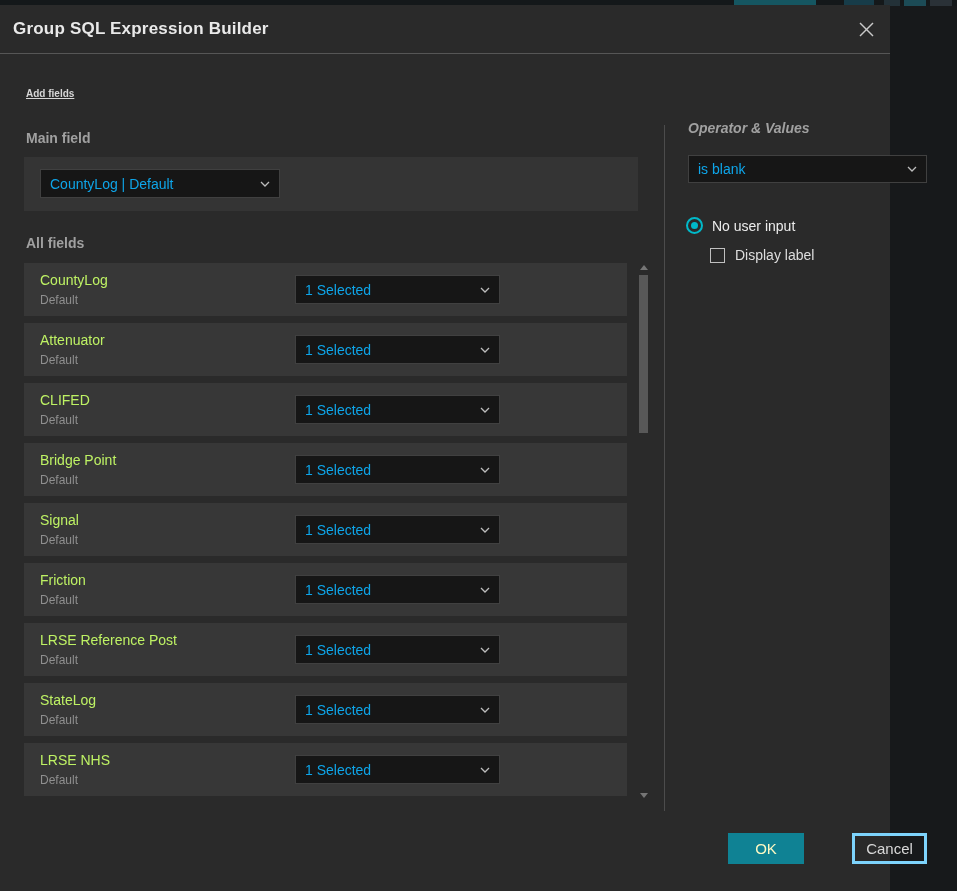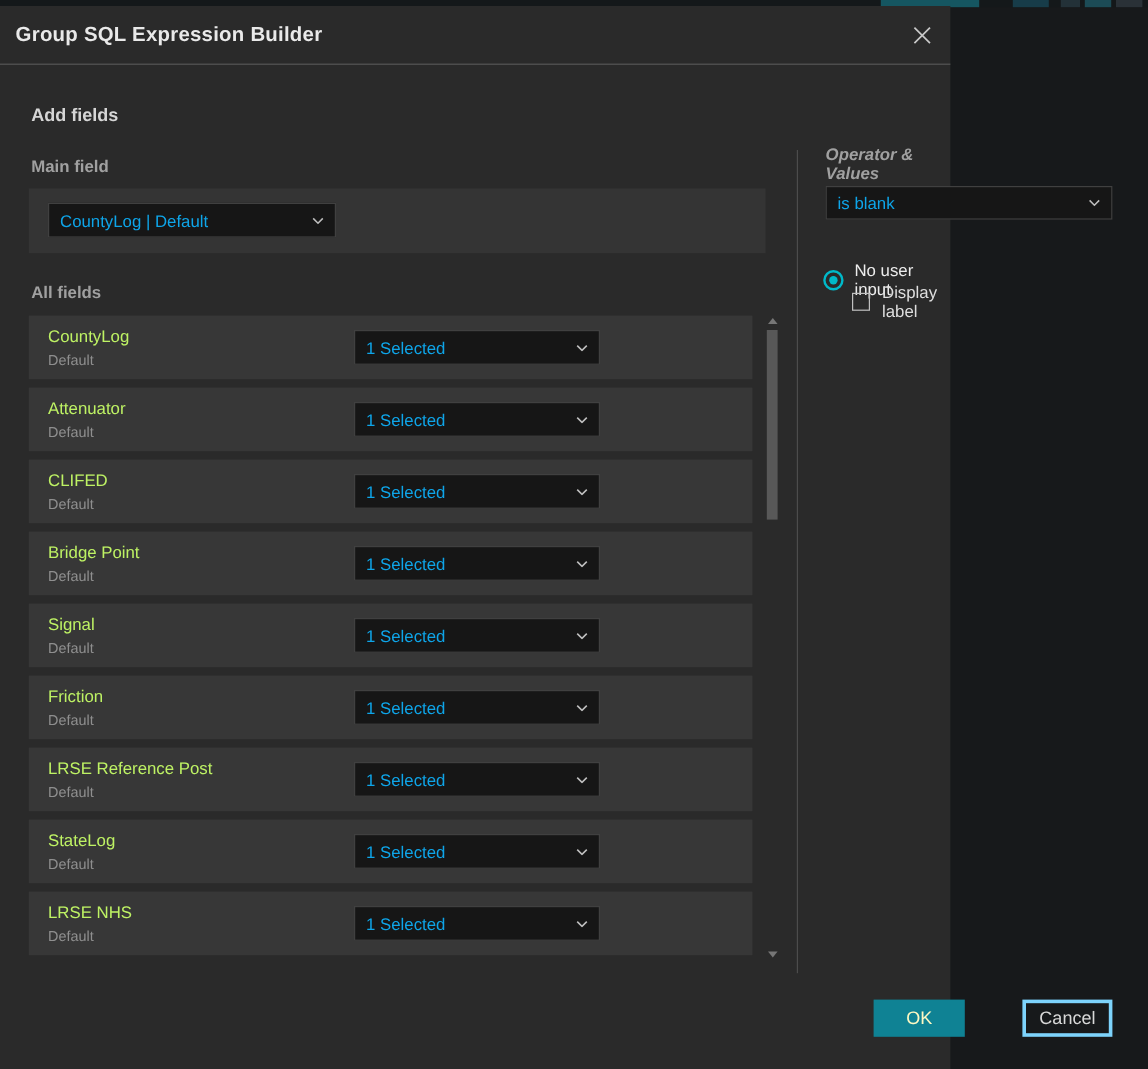--- a/index.html
+++ b/index.html
@@ -11,27 +11,27 @@
   }
   
   .app-sliver{position:absolute;top:0;left:0;width:957px;height:6px;background:#14181a;}
   .app-sliver .frag{position:absolute;top:0;height:6px;}
   .frag1{left:734px;width:82px;background:#155661;}
   .frag2{left:844px;width:30px;background:#173c49;}
   .frag3{left:884px;width:16px;background:#233138;}
   .frag4{left:904px;width:22px;background:#1c4b56;}
   .frag5{left:930px;width:22px;background:#2a3137;}
 
-  .dialog{position:absolute;left:0;top:5px;width:792px;height:886px;background:#2a2a2a;}
+  .dialog{position:absolute;left:0;top:5px;width:890px;height:886px;background:#2a2a2a;}
 
   .titlebar{position:relative;height:48px;border-bottom:1px solid #565656;display:flex;align-items:center;}
   .title{margin-left:13px;color:#e9e9e9;font-size:17px;font-weight:bold;letter-spacing:.2px;}
   .close-btn{position:absolute;right:13px;top:13px;width:22px;height:22px;display:flex;align-items:center;justify-content:center;cursor:pointer;}
 
-  .section-heading{position:absolute;left:26px;color:#d6d6d6;font-size:15px;font-weight:bold;}
+  .section-heading{position:absolute;left:26px;color:#d6d6d6;font-size:10px;font-weight:bold;text-decoration:underline;}
   .sub-label{position:absolute;color:#a0a0a0;font-size:14px;font-weight:bold;}
 
   .main-panel{position:absolute;left:24px;top:152px;width:614px;height:54px;background:#343434;}
 
   .dd{
     position:absolute;height:29px;background:#161616;border:1px solid #404040;
     box-sizing:border-box;display:flex;align-items:center;color:#0ea5e9;font-size:14px;
     padding:0 9px;cursor:pointer;
   }
   .dd .dd-label{flex:1;white-space:nowrap;overflow:hidden;}
@@ -53,21 +53,21 @@
 
   .v-divider{position:absolute;left:664px;top:120px;width:1px;height:686px;background:#4c4c4c;}
 
   .op-select{left:688px;top:150px;width:239px;height:28px;}
 
   .radio-row{position:absolute;left:686px;top:212px;display:flex;align-items:center;cursor:pointer;}
   .radio{width:17px;height:17px;border-radius:50%;border:2px solid var(--accent-teal,#00b9c9);box-sizing:border-box;background:#2a2a2a;position:relative;flex:none;}
   .radio .dot{position:absolute;left:3px;top:3px;width:7px;height:7px;border-radius:50%;background:var(--accent-teal,#00b9c9);}
   .radio-row .lbl{margin-left:9px;color:#ececec;font-size:14px;}
 
-  .check-row{position:absolute;left:710px;top:230px;display:flex;align-items:center;cursor:pointer;}
+  .check-row{position:absolute;left:710px;top:242px;display:flex;align-items:center;cursor:pointer;}
   .checkbox{width:15px;height:15px;border:1px solid #c0c0c0;box-sizing:border-box;background:transparent;flex:none;}
   .check-row .lbl{margin-left:10px;color:#dedede;font-size:14px;}
 
   .btn{position:absolute;top:828px;height:31px;box-sizing:border-box;display:flex;align-items:center;justify-content:center;font-size:15px;cursor:pointer;}
   .btn-ok{left:728px;width:76px;background:var(--ok-button,#0f8294);color:#fef9c3;}
   .btn-cancel{left:852px;width:75px;background:transparent;border:3px solid #7dd3fc;color:#d8d8d8;}
 </style>
 </head>
 <body>
 

